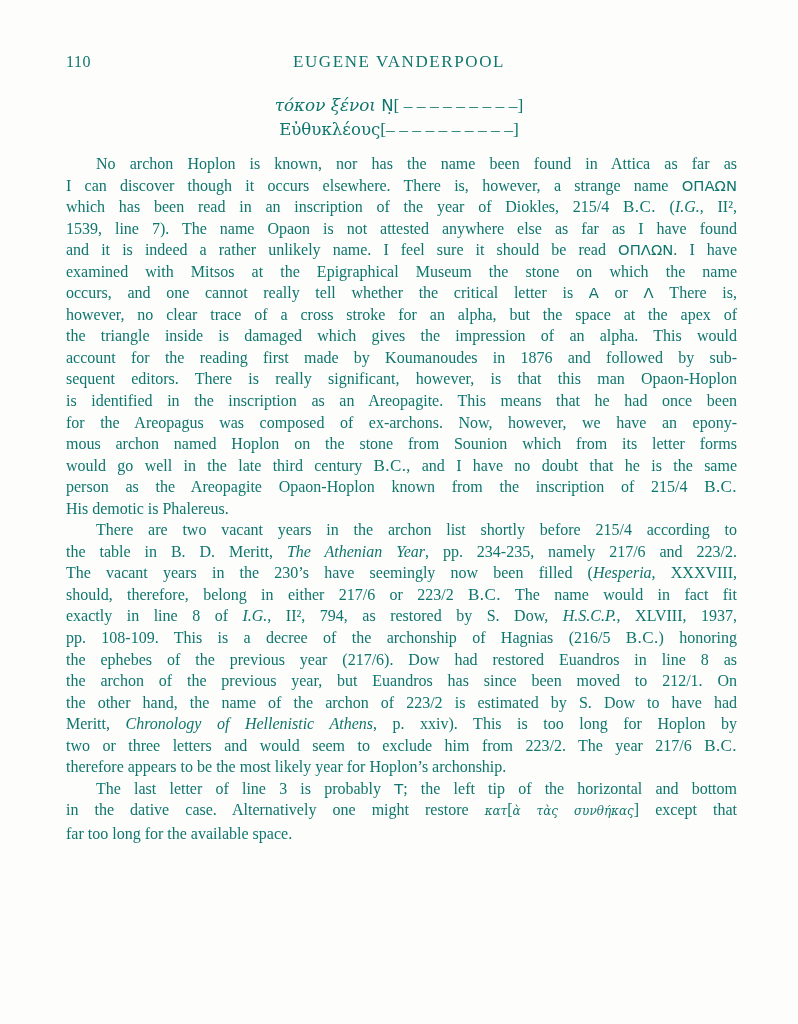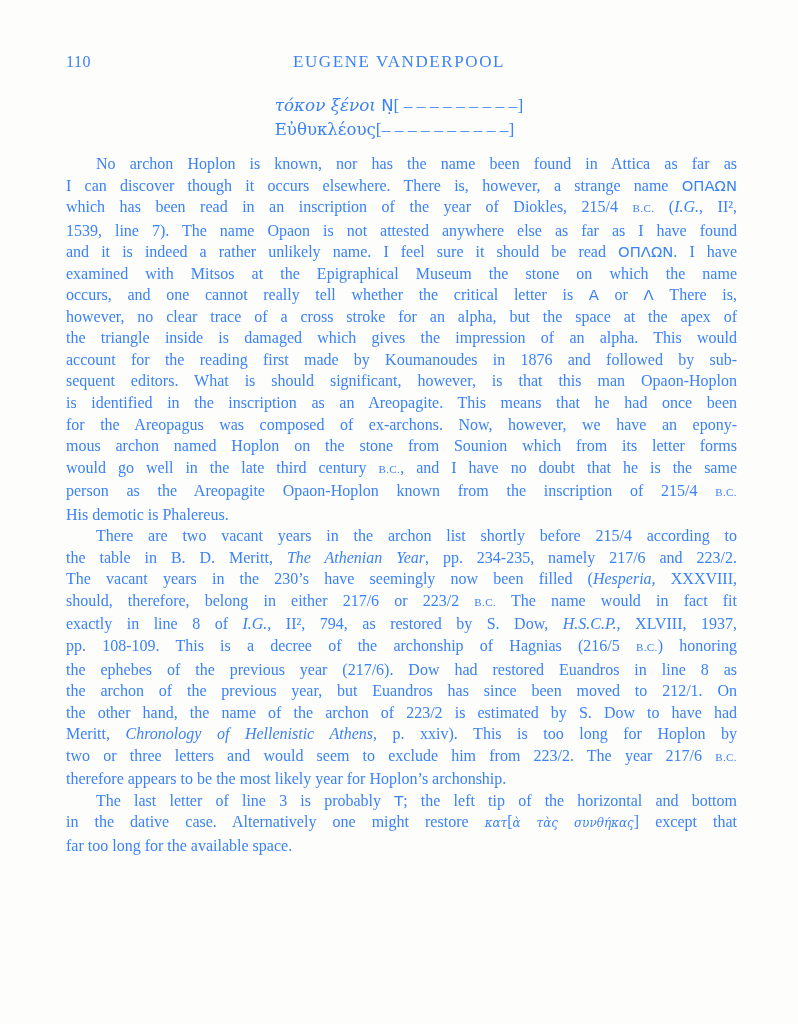--- a/index.html
+++ b/index.html
@@ -1,21 +1,21 @@
 <!DOCTYPE html>
 <html><head>
 <meta charset="utf-8">
 <style>
   html, body { margin: 0; padding: 0; background: #ffffff; }
   .page {
     position: relative;
     width: 798px;
     height: 1024px;
     background: #fdfdfb;
-    color: #3b82f6;
+    color: #0f766e;
     font-family: "Liberation Serif", serif;
     overflow: hidden;
   }
   .header-row {
     position: absolute;
     top: 52px;
     left: 0;
     right: 0;
     height: 22px;
   }
@@ -34,21 +34,21 @@
   }
   .epigraph {
     position: absolute;
     top: 94px;
     left: 0;
     right: 0;
     text-align: center;
   }
   .epigraph-inner {
     display: inline-block;
-    text-align: left;
+    text-align: center;
     font-size: 17.5px;
     line-height: 23.5px;
   }
   .body-copy {
     position: absolute;
     top: 153px;
     left: 66px;
     width: 671px;
     font-size: 16px;
     line-height: 21.55px;
@@ -62,21 +62,21 @@
     text-align-last: left;
     -moz-text-align-last: left;
   }
   .line.para-first { text-indent: 30px; }
   .it  { font-style: italic; }
   .gk  { font-style: italic; font-family: "DejaVu Serif", serif; font-size: 12px; }
   .epigraph-inner .gk { font-size: 16.8px; }
   .gku { font-family: "DejaVu Serif", serif; font-size: 16.6px; }
   .ep  { font-family: "DejaVu Sans", sans-serif; font-size: 14.8px; }
   .epigraph-inner .ep { font-size: 16.5px; }
-  .sc  { font-size: 11px; letter-spacing: 0.4px; }
+  .sc  { font-size: 17px; letter-spacing: 0.4px; }
 </style>
 </head>
 <body>
 
 <div class="page">
   <div class="header-row">
     <span class="page-number">110</span>
     <div class="running-head">EUGENE VANDERPOOL</div>
   </div>
 
@@ -89,21 +89,21 @@
         <div class="line para-first"><span>No archon Hoplon is known, nor has the name been found in Attica as far as</span></div>
         <div class="line"><span>I can discover though it occurs elsewhere.  There is, however, a strange name </span><span class="ep">ΟΠΑΩΝ</span></div>
         <div class="line"><span>which has been read in an inscription of the year of Diokles, 215/4 </span><span class="sc">B.C.</span><span> (</span><span class="it">I.G.</span><span>, II²,</span></div>
         <div class="line"><span>1539, line 7).  The name Opaon is not attested anywhere else as far as I have found</span></div>
         <div class="line"><span>and it is indeed a rather unlikely name.  I feel sure it should be read </span><span class="ep">ΟΠΛΩΝ</span><span>.  I have</span></div>
         <div class="line"><span>examined with Mitsos at the Epigraphical Museum the stone on which the name</span></div>
         <div class="line"><span>occurs, and one cannot really tell whether the critical letter is </span><span class="ep">Α</span><span> or </span><span class="ep">Λ</span><span>  There is,</span></div>
         <div class="line"><span>however, no clear trace of a cross stroke for an alpha, but the space at the apex of</span></div>
         <div class="line"><span>the triangle inside is damaged which gives the impression of an alpha.  This would</span></div>
         <div class="line"><span>account for the reading first made by Koumanoudes in 1876 and followed by sub-</span></div>
-        <div class="line"><span>sequent editors.  What is should significant, however, is that this man Opaon-Hoplon</span></div>
+        <div class="line"><span>sequent editors.  There is really significant, however, is that this man Opaon-Hoplon</span></div>
         <div class="line"><span>is identified in the inscription as an Areopagite.  This means that he had once been</span></div>
         <div class="line"><span>for the Areopagus was composed of ex-archons.  Now, however, we have an epony-</span></div>
         <div class="line"><span>mous archon named Hoplon on the stone from Sounion which from its letter forms</span></div>
         <div class="line"><span>would go well in the late third century </span><span class="sc">B.C.</span><span>, and I have no doubt that he is the same</span></div>
         <div class="line"><span>person as the Areopagite Opaon-Hoplon known from the inscription of 215/4 </span><span class="sc">B.C.</span></div>
         <div class="line para-last"><span>His demotic is Phalereus.</span></div>
       </div>
       <div>
         <div class="line para-first"><span>There are two vacant years in the archon list shortly before 215/4 according to</span></div>
         <div class="line"><span>the table in B. D. Meritt, </span><span class="it">The Athenian Year</span><span>, pp. 234-235, namely 217/6 and 223/2.</span></div>

